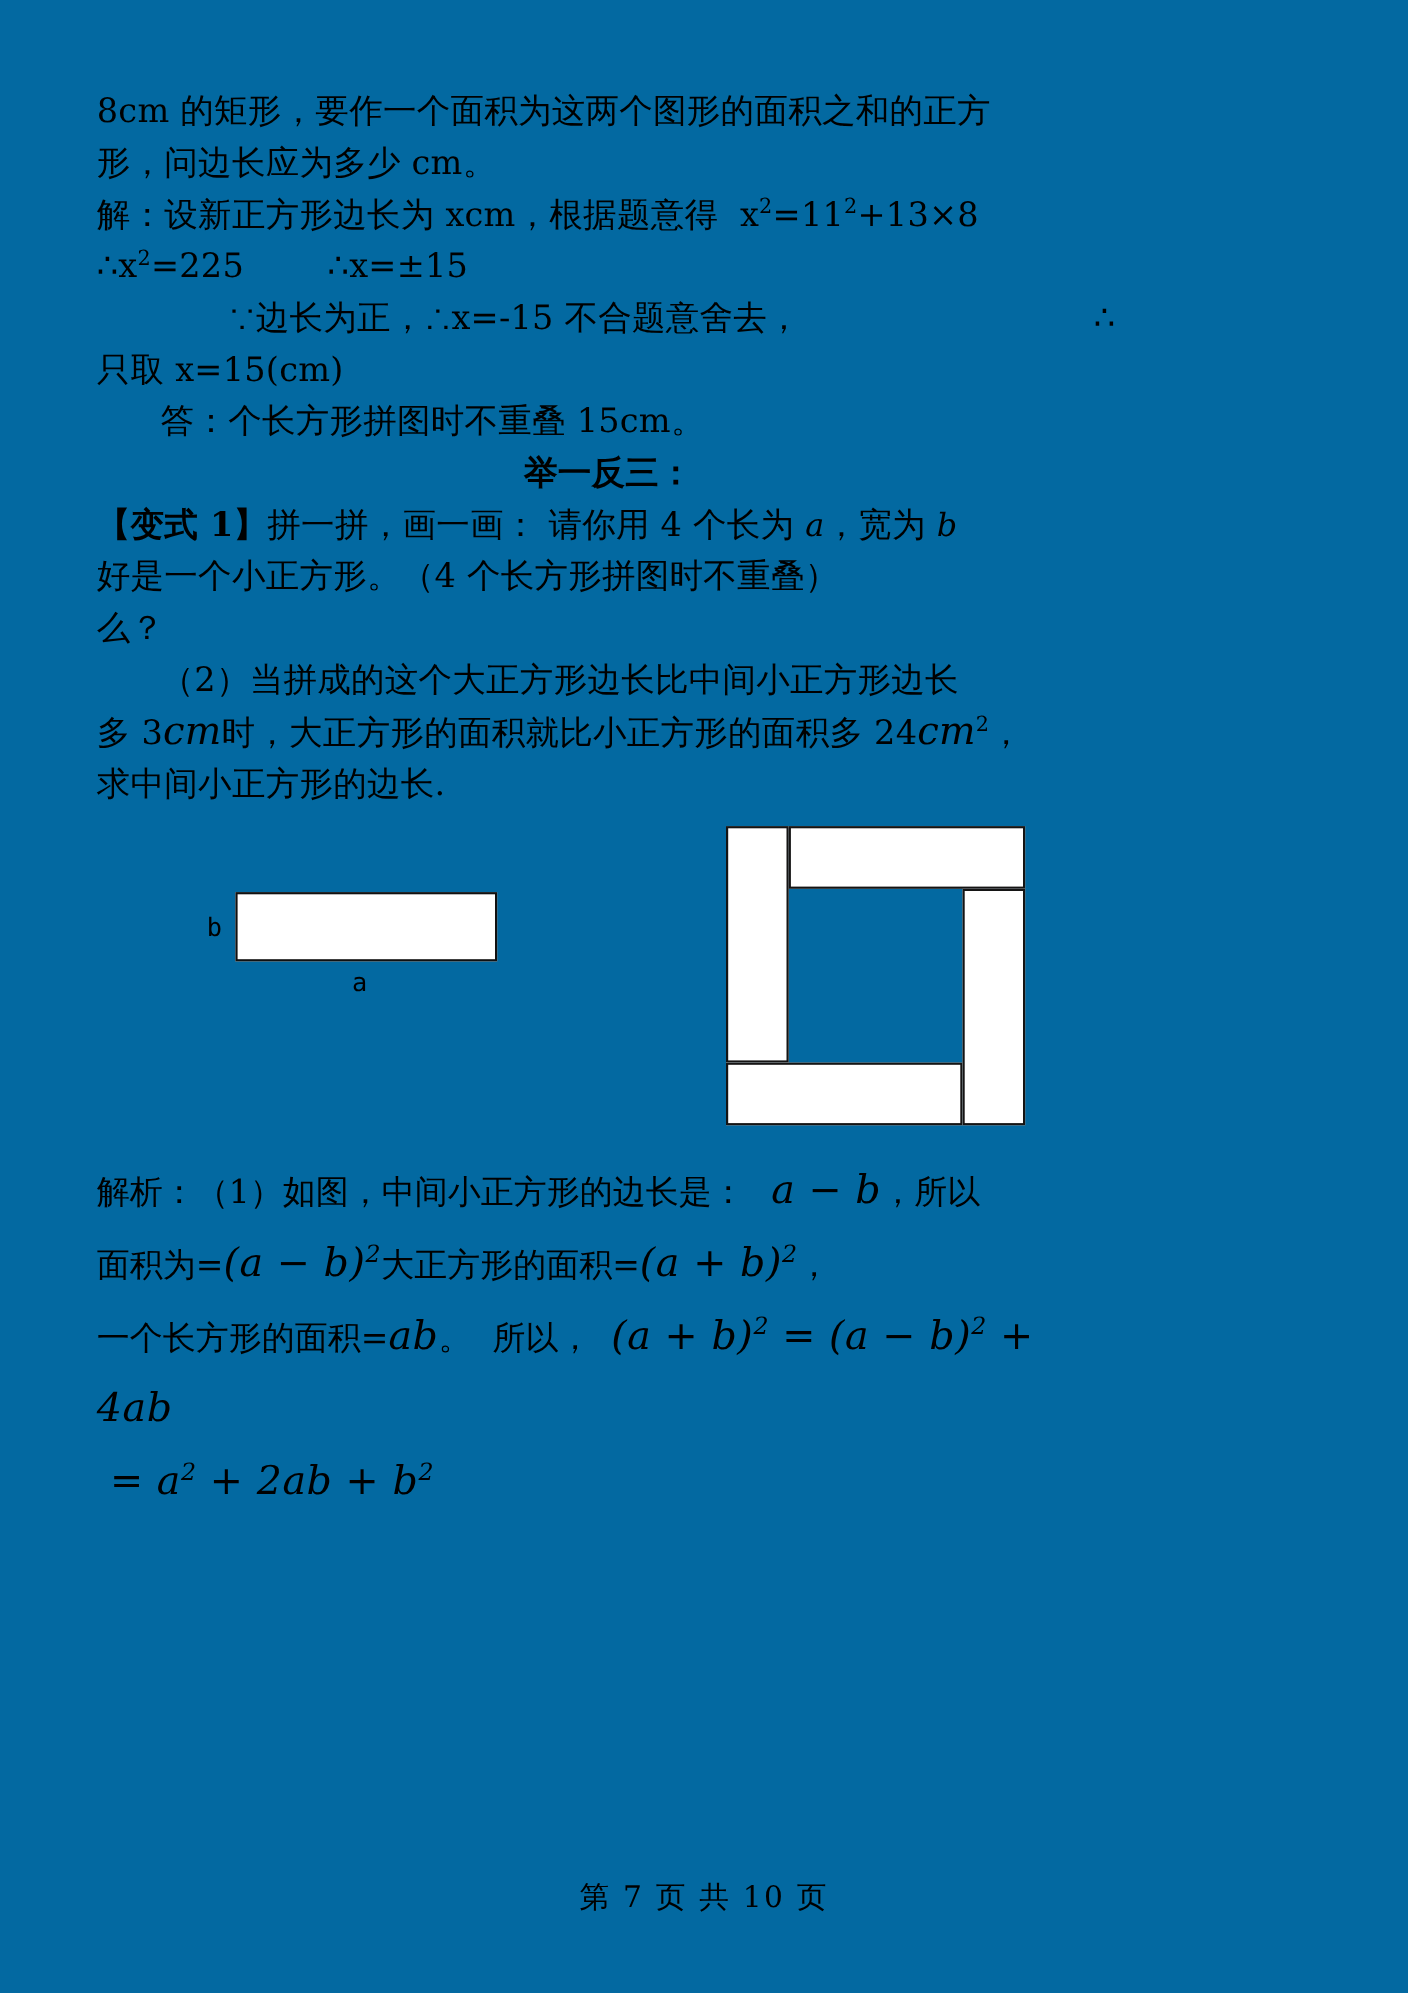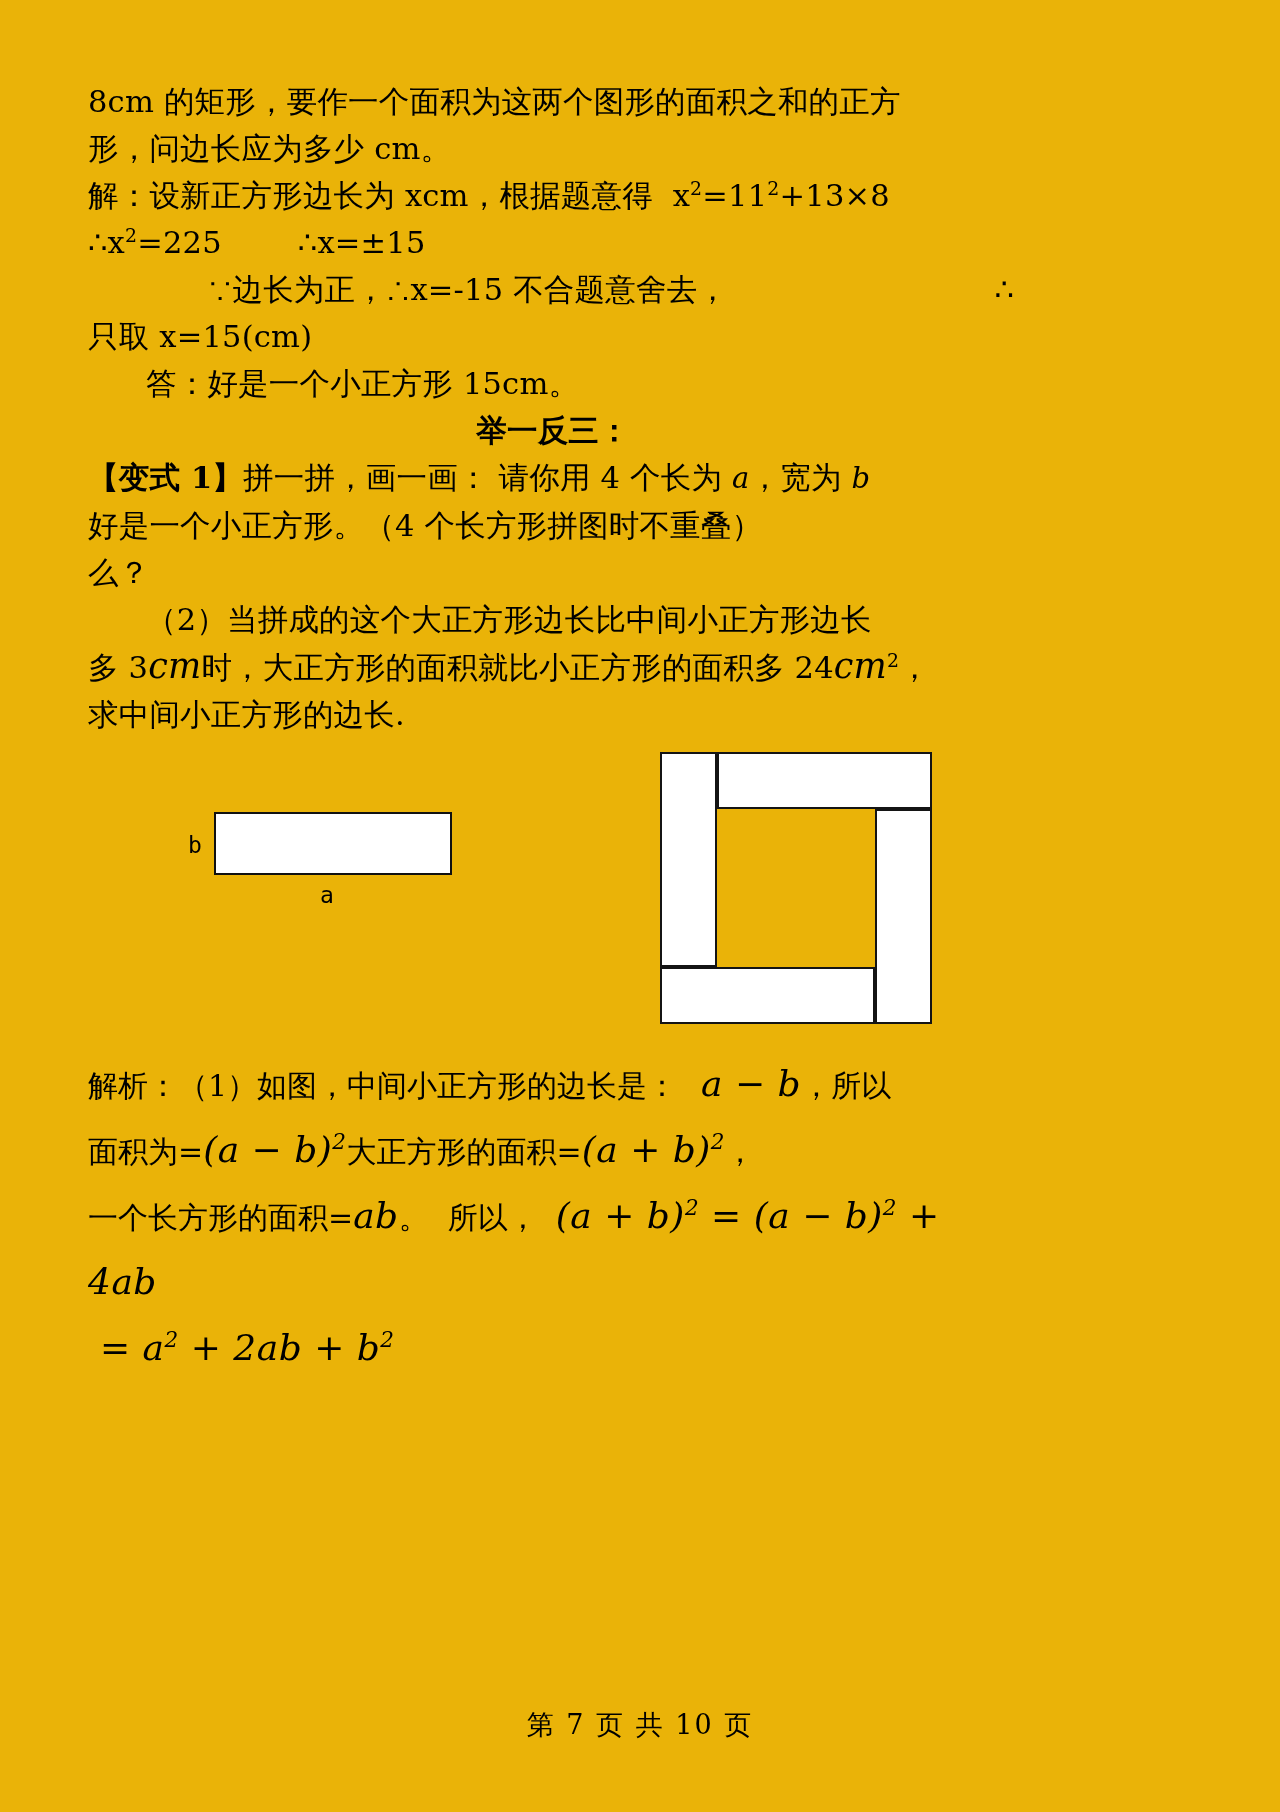--- a/index.html
+++ b/index.html
@@ -13,21 +13,21 @@
     position: relative;
     font-family: "DejaVu Serif", "Liberation Serif", serif;
     color: #000000;
     overflow: hidden;
   }
   .page {
     position: absolute;
     left: 0; top: 0;
     width: 1280px;
     height: 1812px;
-    background: #eab308;
+    background: #0369a1;
   }
   .body-col {
     position: absolute;
     left: 88px;
     top: 78px;
     width: 930px;
   }
   
   .ln {
     font-size: 30.5px;
@@ -156,21 +156,21 @@
     <div class="ln"><span>形，问边长应为多少 cm。</span></div>
 
     <div class="ln"><span>解：设新正方形边长为 xcm，根据题意得  x</span><sup class="sup">2</sup><span>=11</span><sup class="sup">2</sup><span>+13×8</span></div>
 
     <div class="ln"><span>∴x</span><sup class="sup">2</sup><span>=225</span><span style="display:inline-block;width:76px"></span><span>∴x=±15</span></div>
 
     <div class="ln"><span style="display:inline-block;width:120px"></span><span>∵边长为正，∴x=-15 不合题意舍去，</span><span class="rightfloat">∴</span></div>
 
     <div class="ln"><span>只取 x=15(cm)</span></div>
 
-    <div class="ln"><span style="display:inline-block;width:58px"></span><span>答：好是一个小正方形 15cm。</span></div>
+    <div class="ln"><span style="display:inline-block;width:58px"></span><span>答：个长方形拼图时不重叠 15cm。</span></div>
 
     <div class="ln bold"><span>举一反三：</span></div>
 
     <div class="ln"><span class="bold">【变式 1】</span><span>拼一拼，画一画： 请你用 4 个长为 </span><span class="ital">a</span><span>，宽为 </span><span class="ital">b</span></div>
 
     <div class="ln"><span>好是一个小正方形。（4 个长方形拼图时不重叠）</span></div>
 
     <div class="ln"><span>么？</span></div>
 
     <div class="ln"><span style="display:inline-block;width:58px"></span><span>（2）当拼成的这个大正方形边长比中间小正方形边长</span></div>

